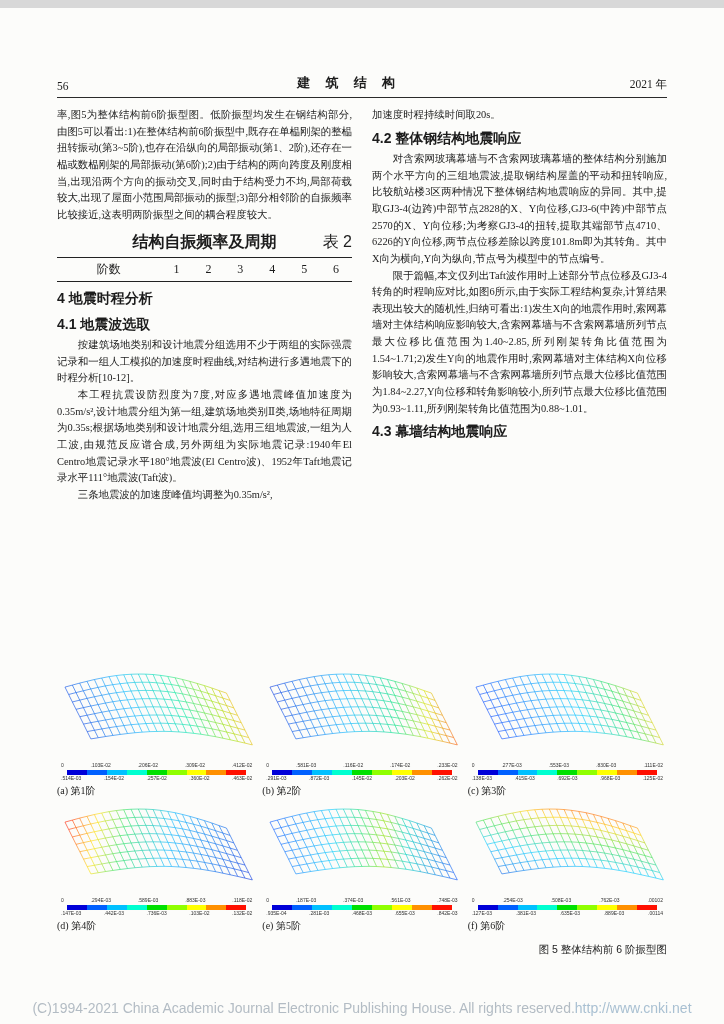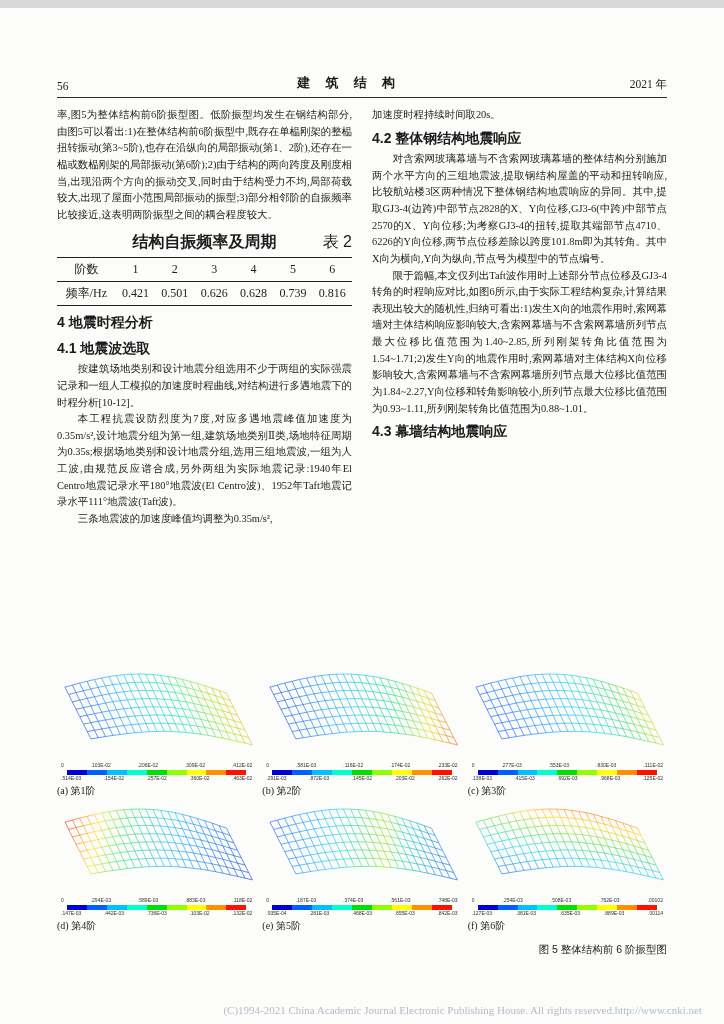--- a/index.html
+++ b/index.html
@@ -37,22 +37,22 @@
   .cb-ticks{display:flex;justify-content:space-between;
     font-family:"Liberation Sans","DejaVu Sans",sans-serif;
     font-size:5px;color:#333;line-height:1.1;padding:0 4px;}
   .cb-strip{display:flex;height:5px;margin:1px 10px;}
   .cb-seg{flex:1;}
   .panel-label{text-align:left;font-size:10px;margin-top:3px;}
   .fig-caption{text-align:right;font-size:10.5px;margin-top:10px;
     font-family:"Liberation Sans","DejaVu Sans",sans-serif;}
   
   .footer{position:absolute;left:22px;right:22px;bottom:16px;
-    display:flex;justify-content:flex-end;
-    font-size:11px;color:#b3bcc4;font-family:Liberation Serif, serif;}
+    display:flex;justify-content:center;
+    font-size:14px;color:#b3bcc4;font-family:Liberation Sans, sans-serif;}
   .footer .url{color:#a9c0d2;}
 </style>
 </head>
 <body>
 
 <div class="page">
   <div class="content">
 
     <div class="journal-header">
       <span>56</span>
@@ -76,29 +76,20 @@
                   <th>阶数</th>
                   <th>1</th>
                   <th>2</th>
                   <th>3</th>
                   <th>4</th>
                   <th>5</th>
                   <th>6</th>
                 </tr>
               </thead>
             <tbody>
-                <tr>
-                  <td>频率/Hz</td>
-                  <td>0.421</td>
-                  <td>0.501</td>
-                  <td>0.626</td>
-                  <td>0.628</td>
-                  <td>0.739</td>
-                  <td>0.816</td>
-                </tr>
               </tbody>
           </table>
         </div>
 
         <div class="sec-heading">4    地震时程分析</div>
         <div class="sec-heading">4.1   地震波选取</div>
         <p class="indent">按建筑场地类别和设计地震分组选用不少于两组的实际强震记录和一组人工模拟的加速度时程曲线,对结构进行多遇地震下的时程分析[10-12]。</p>
         <p class="indent">本工程抗震设防烈度为7度,对应多遇地震峰值加速度为0.35m/s²,设计地震分组为第一组,建筑场地类别Ⅱ类,场地特征周期为0.35s;根据场地类别和设计地震分组,选用三组地震波,一组为人工波,由规范反应谱合成,另外两组为实际地震记录:1940年El Centro地震记录水平180°地震波(El Centro波)、1952年Taft地震记录水平111°地震波(Taft波)。</p>
         <p class="indent">三条地震波的加速度峰值均调整为0.35m/s²,</p>
       </div>

